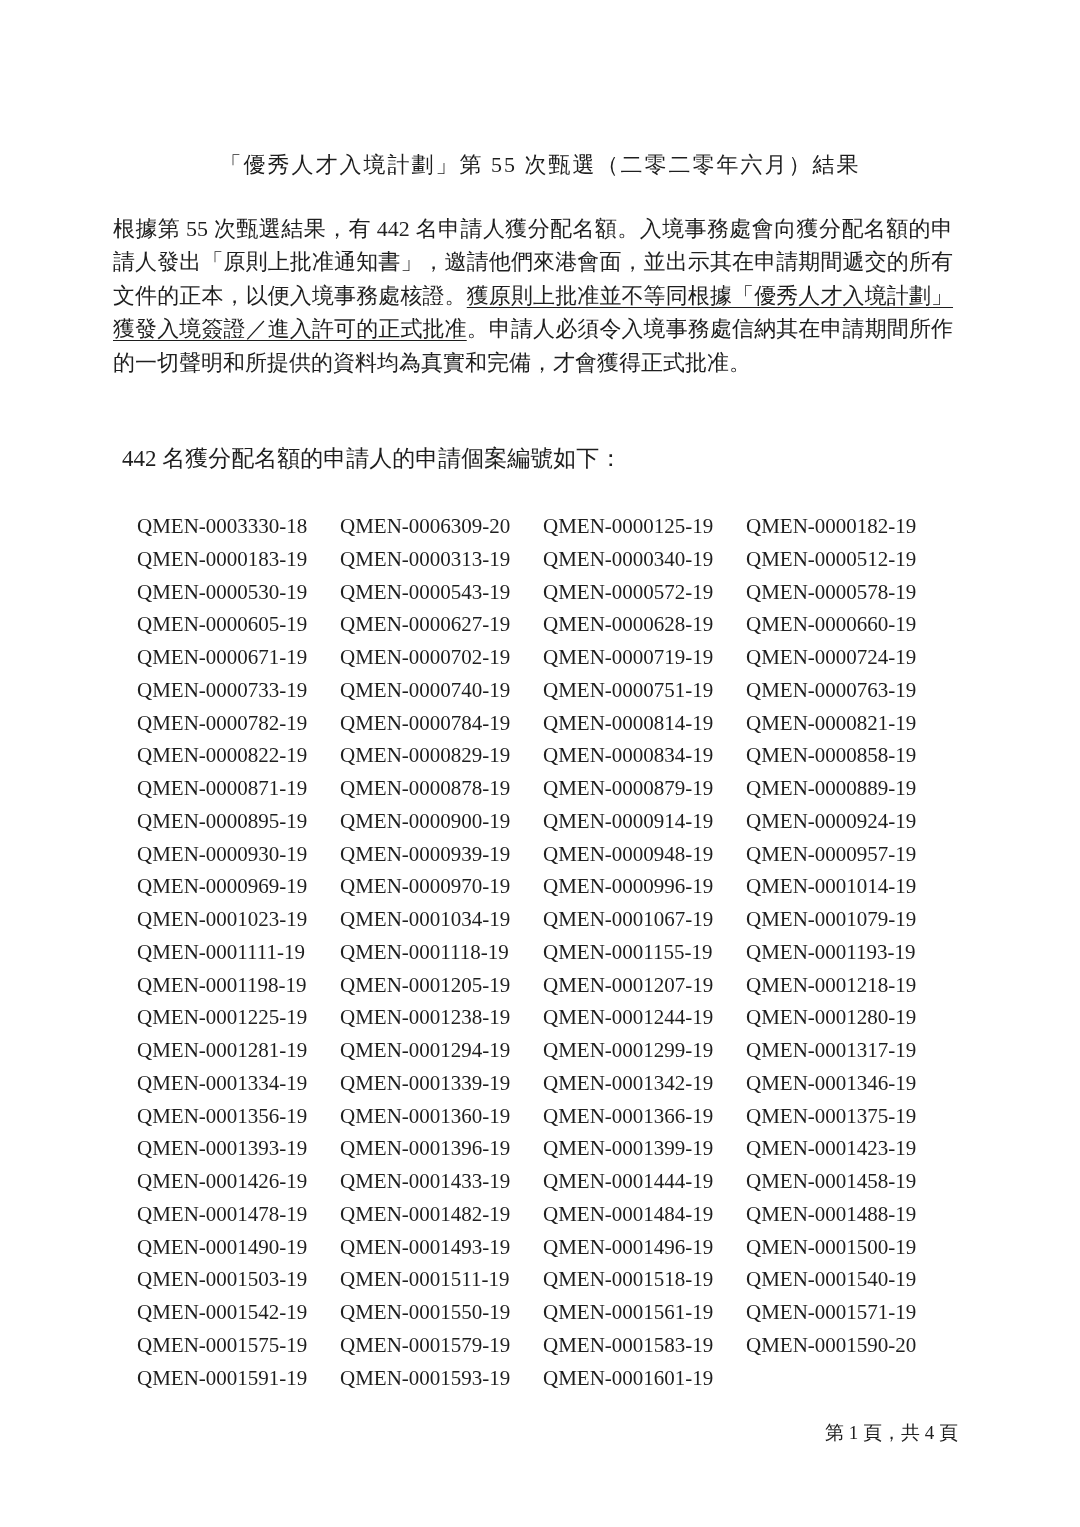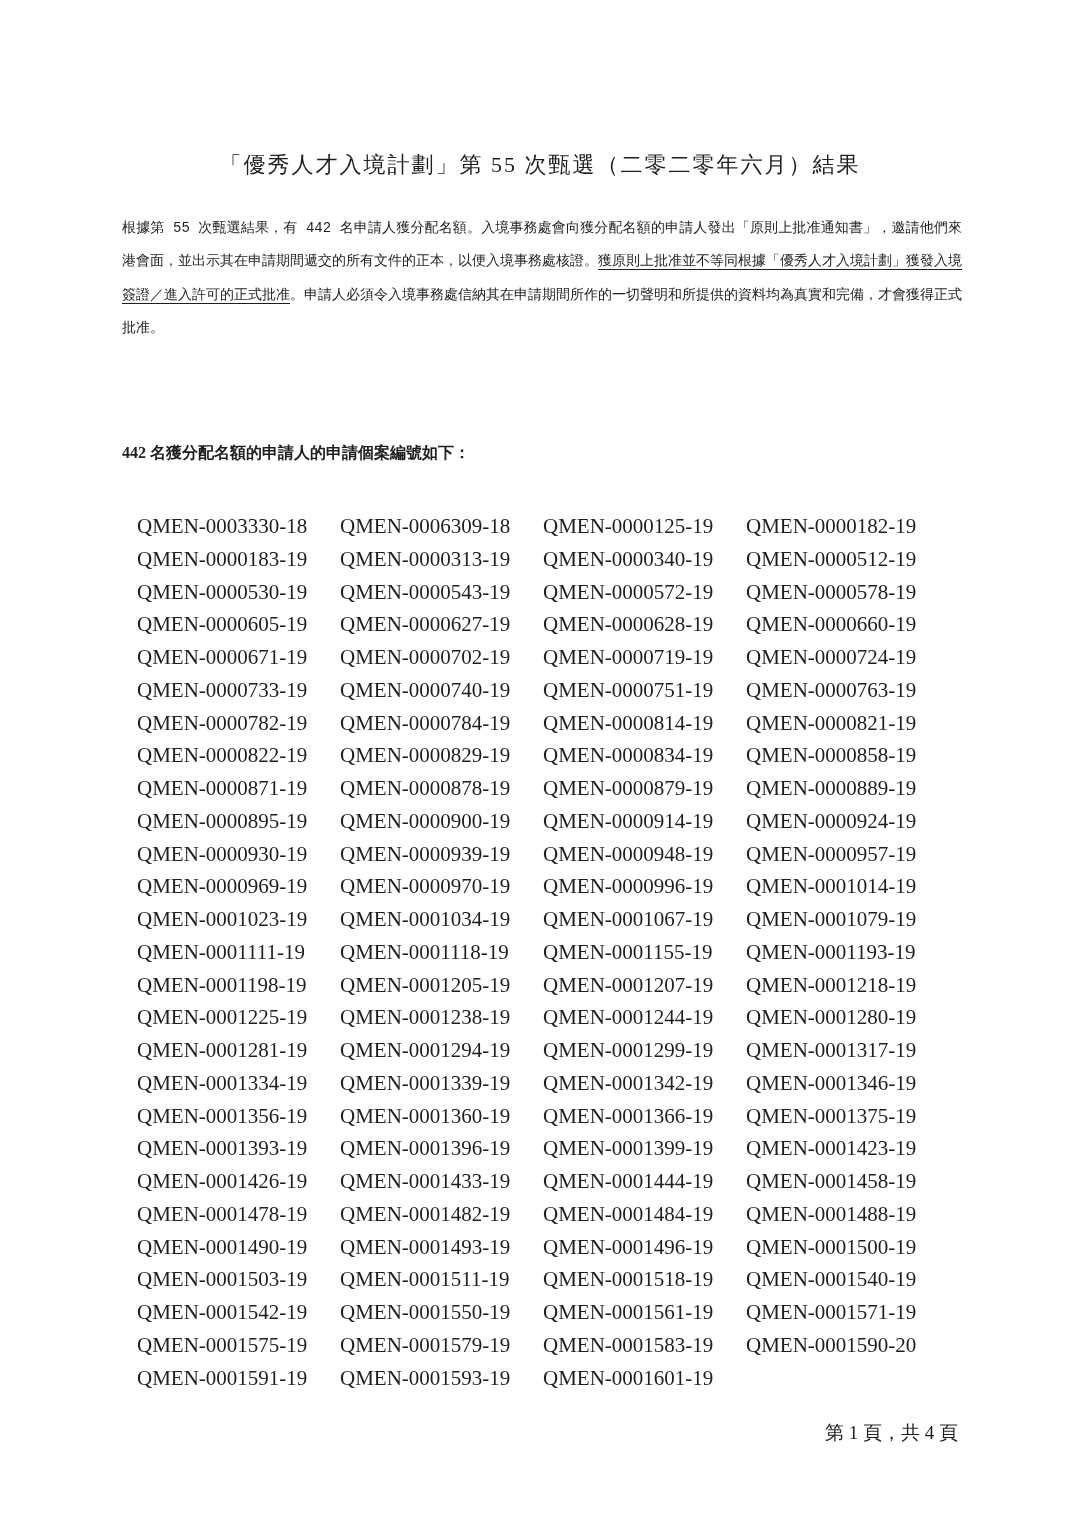--- a/index.html
+++ b/index.html
@@ -23,40 +23,38 @@
     width: 1080px;
     text-align: center;
     font-size: 22px;
     letter-spacing: 2px;
     white-space: nowrap;
     margin-top: 21px;
   }
   .paragraph {
     position: absolute;
     top: 212px;
-    left: 122px;
+    left: 113px;
     width: 840px;
-    font-size: 14px;
+    font-size: 22px;
     line-height: 33.4px;
     text-align: justify;
     text-justify: inter-character;
-    font-family: Liberation Mono, monospace;
   }
   .underlined {
     text-decoration: underline;
     text-underline-offset: 4px;
     text-decoration-thickness: 1.3px;
   }
   .list-intro {
     position: absolute;
     top: 443px;
     left: 122px;
     width: 840px;
-    font-size: 16px;
-    font-weight: bold;
+    font-size: 23px;
   }
   .case-grid {
     position: absolute;
     top: 510px;
     left: 137px;
     display: grid;
     grid-template-columns: 203px 203px 203px 203px;
     grid-auto-rows: 32.75px;
     font-size: 21px;
   }
@@ -78,21 +76,21 @@
 <div class="page">
 
   <div class="title">「優秀人才入境計劃」第 55 次甄選（二零二零年六月）結果</div>
 
   <div class="paragraph"><span>根據第 55 次甄選結果，有 442 名申請人獲分配名額。入境事務處會向獲分配名額的申請人發出「原則上批准通知書」，邀請他們來港會面，並出示其在申請期間遞交的所有文件的正本，以便入境事務處核證。</span><span class="underlined">獲原則上批准並不等同根據「優秀人才入境計劃」獲發入境簽證／進入許可的正式批准</span><span>。申請人必須令入境事務處信納其在申請期間所作的一切聲明和所提供的資料均為真實和完備，才會獲得正式批准。</span></div>
 
   <div class="list-intro">442 名獲分配名額的申請人的申請個案編號如下：</div>
 
   <div class="case-grid">
       <div class="case">QMEN-0003330-18</div>
-      <div class="case">QMEN-0006309-18</div>
+      <div class="case">QMEN-0006309-20</div>
       <div class="case">QMEN-0000125-19</div>
       <div class="case">QMEN-0000182-19</div>
       <div class="case">QMEN-0000183-19</div>
       <div class="case">QMEN-0000313-19</div>
       <div class="case">QMEN-0000340-19</div>
       <div class="case">QMEN-0000512-19</div>
       <div class="case">QMEN-0000530-19</div>
       <div class="case">QMEN-0000543-19</div>
       <div class="case">QMEN-0000572-19</div>
       <div class="case">QMEN-0000578-19</div>

